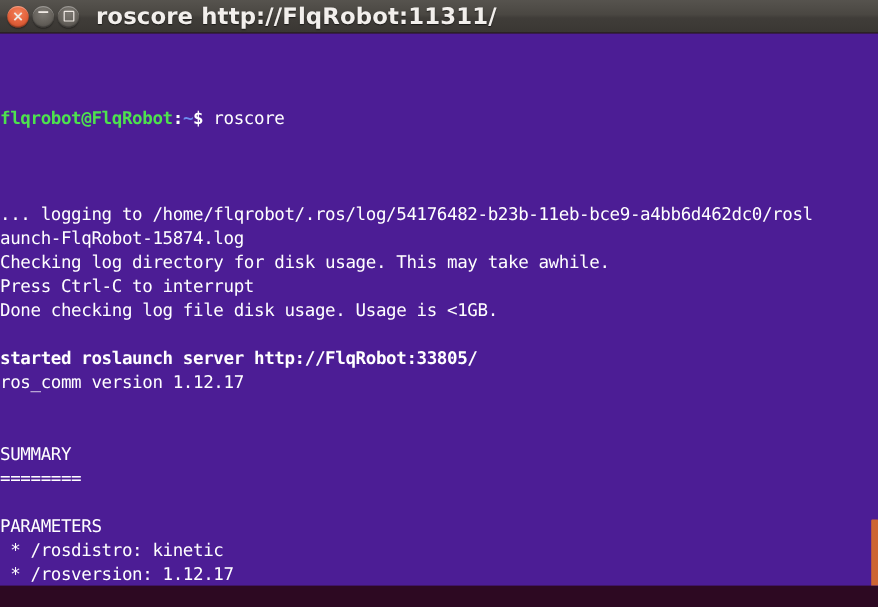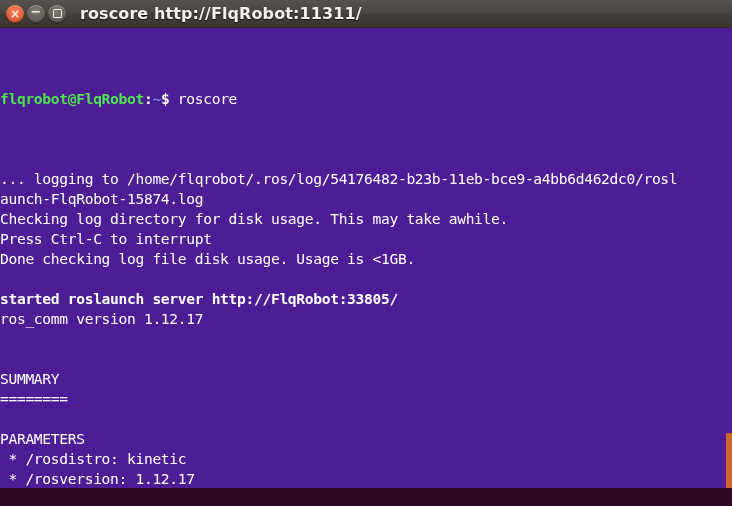--- a/index.html
+++ b/index.html
@@ -72,21 +72,21 @@
   .wbtn.max .glyph  {
     width: 7px; height: 7px;
     border: 1.6px solid #efe9e4;
     border-radius: 1px;
     transform: none;
   }
   .title-text {
     margin-left: 14px;
     color: #f2efec;
     font-family: "DejaVu Sans", sans-serif;
-    font-size: 16px;
+    font-size: 19px;
     font-weight: 700;
     letter-spacing: 0.1px;
     text-shadow: 0 1px 1px rgba(0,0,0,0.6);
     white-space: nowrap;
   }
 
   
   .terminal {
     position: relative;
     width: 732px;

